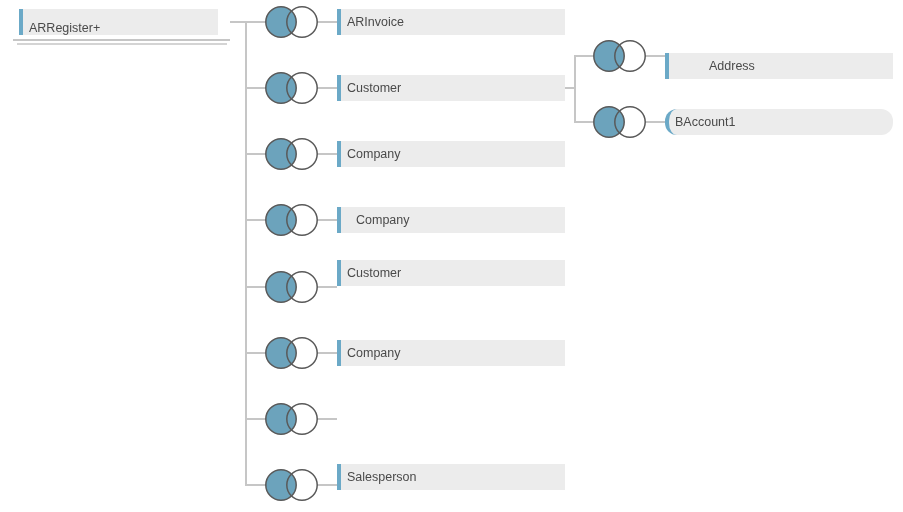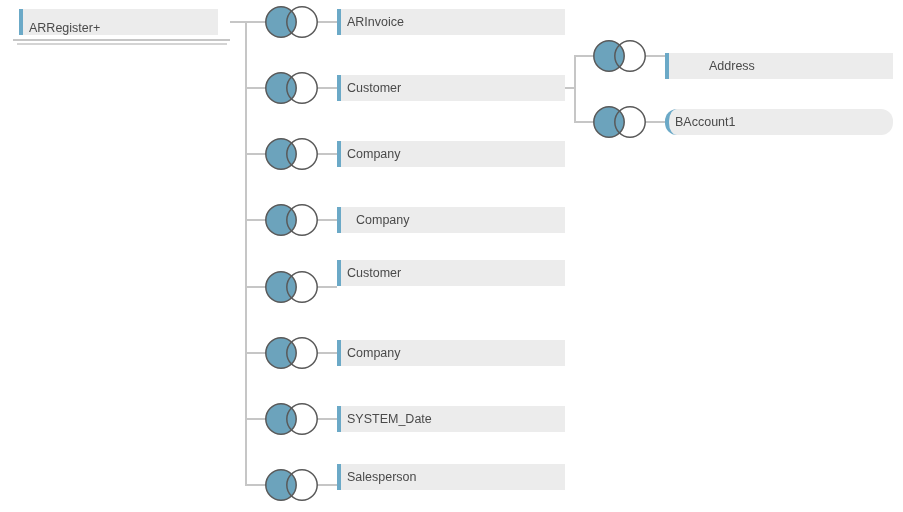--- a/index.html
+++ b/index.html
@@ -128,23 +128,20 @@
     </div>
   <div class="tbox main-box" style="top:207px;padding-left:15px;">
       <span>Company</span>
     </div>
   <div class="tbox main-box" style="top:260px;">
       <span>Customer</span>
     </div>
   <div class="tbox main-box" style="top:340px;">
       <span>Company</span>
     </div>
-  <div class="tbox main-box" style="top:406px;">
-      <span>SYSTEM_Date</span>
-    </div>
   <div class="tbox main-box" style="top:464px;">
       <span>Salesperson</span>
     </div>
 
   <div class="tbox child-box" style="top:53px;padding-left:40px;">
       <span>Address</span>
     </div>
   <div class="tbox child-box" style="top:109px;border-radius:12px;">
       <span>BAccount1</span>
     </div>

